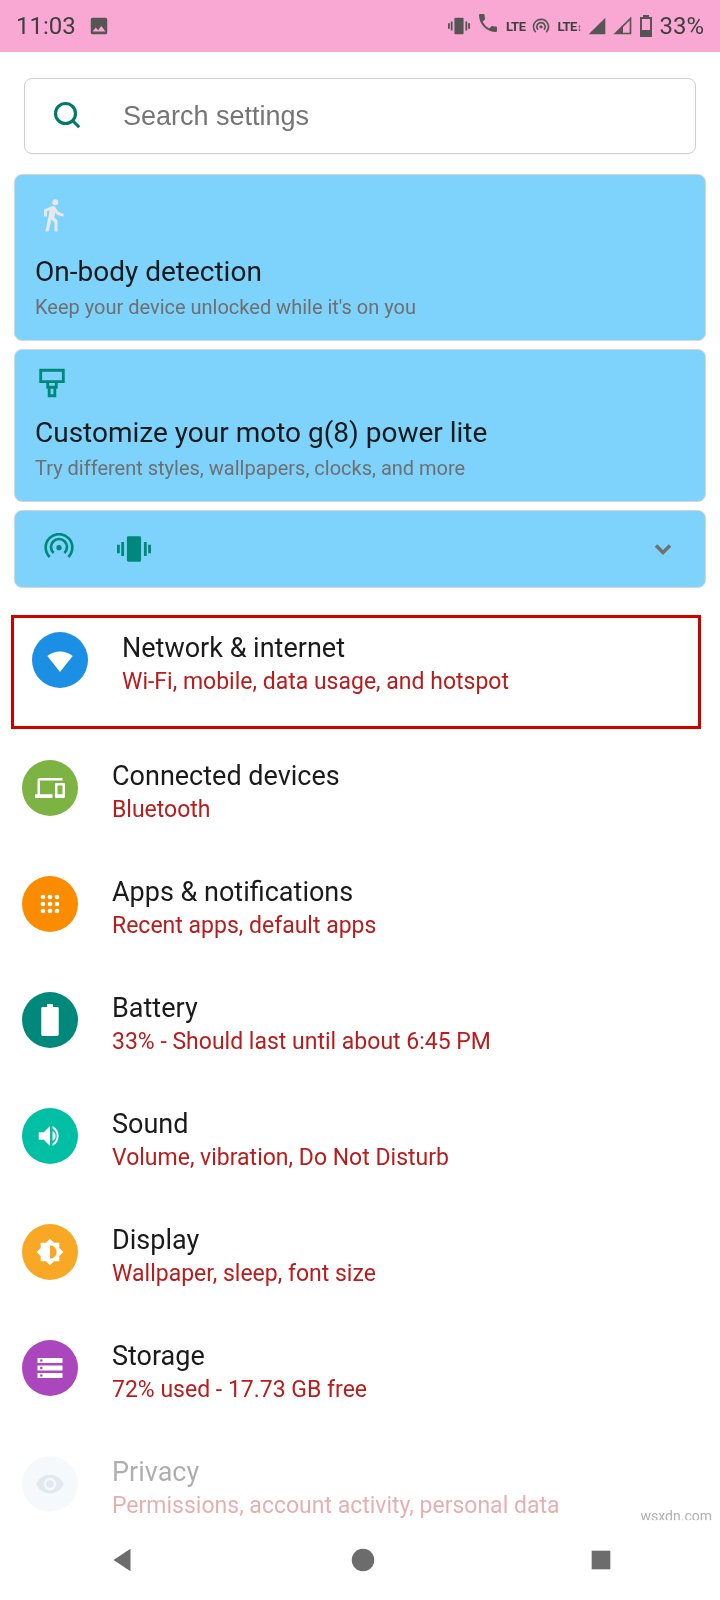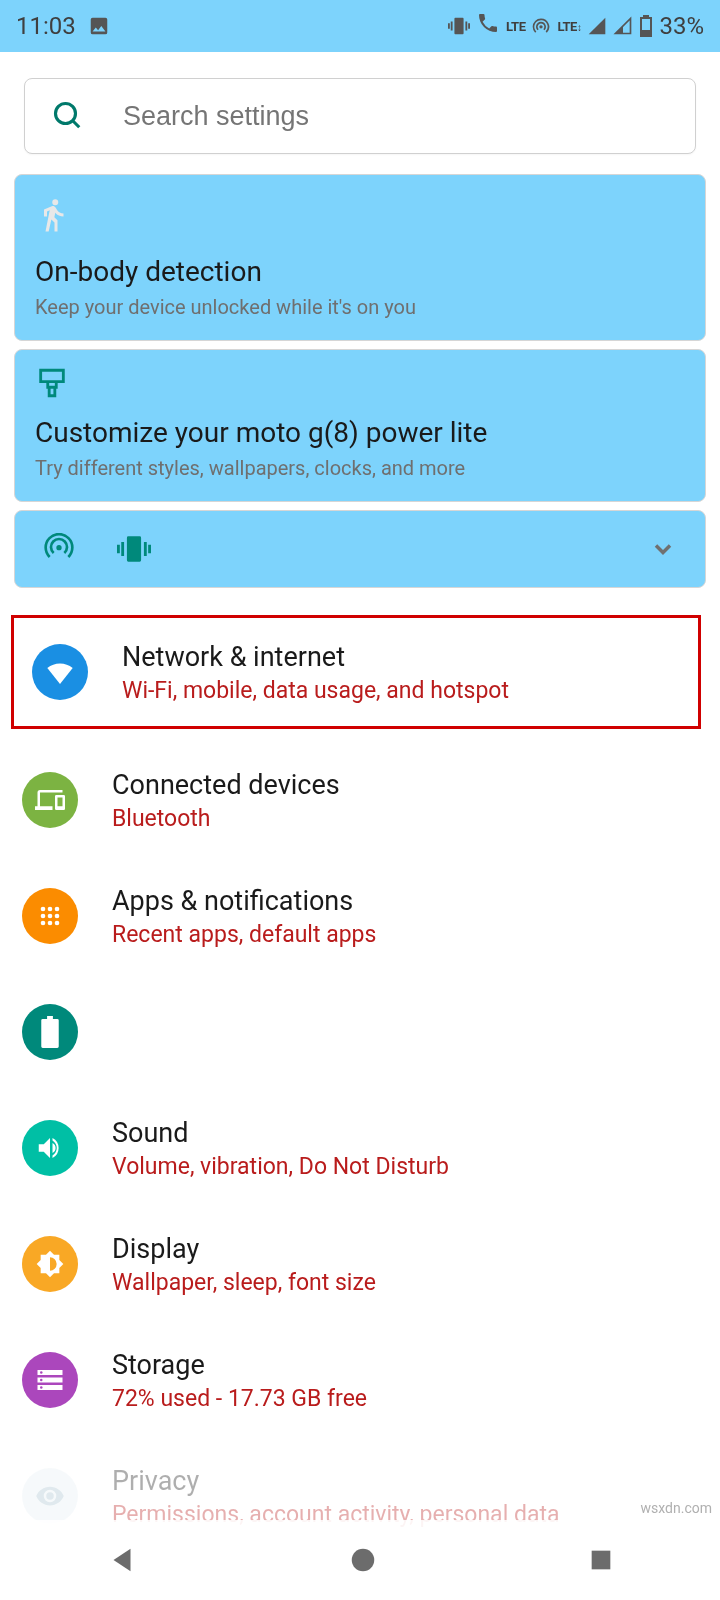--- a/index.html
+++ b/index.html
@@ -1,19 +1,19 @@
 <!DOCTYPE html>
 <html><head>
 <meta charset="utf-8">
 <style>
   * { box-sizing: border-box; margin: 0; padding: 0; }
   html, body { width: 720px; height: 1600px; font-family: Roboto, Arial, sans-serif; background: #fff; overflow: hidden; }
   
   
-  .status-bar { height: 52px; background: #7dd3fc; display: flex; align-items: center; justify-content: space-between; padding: 0 16px; color: #3f3f3f; font-size: 24px; }
+  .status-bar { height: 52px; background: #f9a8d4; display: flex; align-items: center; justify-content: space-between; padding: 0 16px; color: #3f3f3f; font-size: 24px; }
   .status-left { display: flex; align-items: center; gap: 12px; }
   .status-right { display: flex; align-items: center; gap: 6px; }
   .status-right svg, .status-right .ico { fill: #555; color: #555; }
   .lte-label { font-size: 13px; font-weight: 700; letter-spacing: -0.5px; }
   
   
   .search-wrap { padding: 26px 24px 12px 24px; }
   .search-box { height: 76px; border: 1px solid #d0d0d0; border-radius: 8px; display: flex; align-items: center; padding: 13px 28px; background: #fff; box-shadow: 0 1px 2px rgba(0,0,0,0.04); }
   .search-box .icon { color: #00796b; margin-right: 40px; }
   .search-box input { border: none; outline: none; font-size: 27px; color: #6e6e6e; flex: 1; background: transparent; }
@@ -24,21 +24,21 @@
   .card-title { font-size: 28px; color: #1a1a1a; margin-top: 6px; }
   .card-sub { font-size: 20px; color: #6f6f6f; margin-top: 6px; line-height: 1.3; }
   .card.quick { display: flex; align-items: center; height: 78px; padding: 0 28px; }
   .card.quick .qi { color: #00897b; margin-right: 42px; }
   .card.quick .chev { margin-left: auto; color: #707070; }
   .card.top-card { padding-top: 20px; }
   .walk-icon { color: #eee; margin-bottom: 10px; }
   
   
   .list { padding-top: 12px; }
-  .row { display: flex; align-items: center; padding: 18px 22px; min-height: 116px; }
+  .row { display: flex; align-items: flex-start; padding: 18px 22px; min-height: 116px; }
   .row.highlight { outline: 3px solid #d00000; outline-offset: -4px; margin: 6px 18px 12px 10px; }
   .avatar { width: 56px; height: 56px; border-radius: 50%; display: flex; align-items: center; justify-content: center; margin-right: 34px; flex-shrink: 0; }
   .avatar svg { fill: #fff; }
   .row-text { flex: 1; }
   .row-title { font-size: 27px; color: #1a1a1a; }
   .row-sub { font-size: 23px; color: #b91c1c; margin-top: 4px; }
   
   .c-blue { background: #1a8fe3; }
   .c-green { background: #7cb342; }
   .c-orange { background: #fb8c00; }
@@ -47,21 +47,21 @@
   .c-cyan { background: #00bfa5; }
   .c-purple { background: #ab47bc; }
   .c-fade { background: #e8f0f4; }
   
   
   .nav-bar { position: absolute; bottom: 0; left: 0; right: 0; height: 80px; background: rgba(255,255,255,0.86); display: flex; justify-content: space-around; align-items: center; }
   .nav-bar .nb { fill: #6c6c6c; }
   
   .faded-row { opacity: 0.35; }
   
-  .watermark { position: absolute; right: 8px; bottom: 84px; font-size: 14px; color: #b0b0b0; }
+  .watermark { position: absolute; right: 8px; bottom: 76px; font-size: 14px; color: #b0b0b0; }
 </style>
 </head>
 <body>
 
 <div class="status-bar">
   <div class="status-left">
     <span>11:03</span>
     <svg width="22" height="22" viewBox="0 0 24 24">
         <path fill="#555" d="M21 19V5a2 2 0 0 0-2-2H5a2 2 0 0 0-2 2v14a2 2 0 0 0 2 2h14a2 2 0 0 0 2-2zM8.5 13.5l2.5 3 3.5-4.5L19 18H5l3.5-4.5z"></path>
       </svg>
@@ -177,20 +177,24 @@
       <div class="row-sub">Recent apps, default apps</div>
     </div>
   </div>
 
   <div class="row">
     <div class="avatar c-teal">
       <svg width="18" height="32" viewBox="0 0 12 22">
           <path fill="#fff" d="M4 0h4v2h3a1 1 0 0 1 1 1v18a1 1 0 0 1-1 1H1a1 1 0 0 1-1-1V3a1 1 0 0 1 1-1h3V0z"></path>
         </svg>
     </div>
+    <div class="row-text">
+      <div class="row-title">Battery</div>
+      <div class="row-sub">33% - Should last until about 6:45 PM</div>
+    </div>
   </div>
 
   <div class="row">
     <div class="avatar c-cyan">
       <svg width="30" height="30" viewBox="0 0 24 24">
           <path fill="#fff" d="M3 9v6h4l5 5V4L7 9H3zm13.5 3A4.5 4.5 0 0 0 14 8v8a4.5 4.5 0 0 0 2.5-4zm-2.5-8v2a7 7 0 0 1 0 12v2a9 9 0 0 0 0-16z"></path>
         </svg>
     </div>
     <div class="row-text">
       <div class="row-title">Sound</div>

